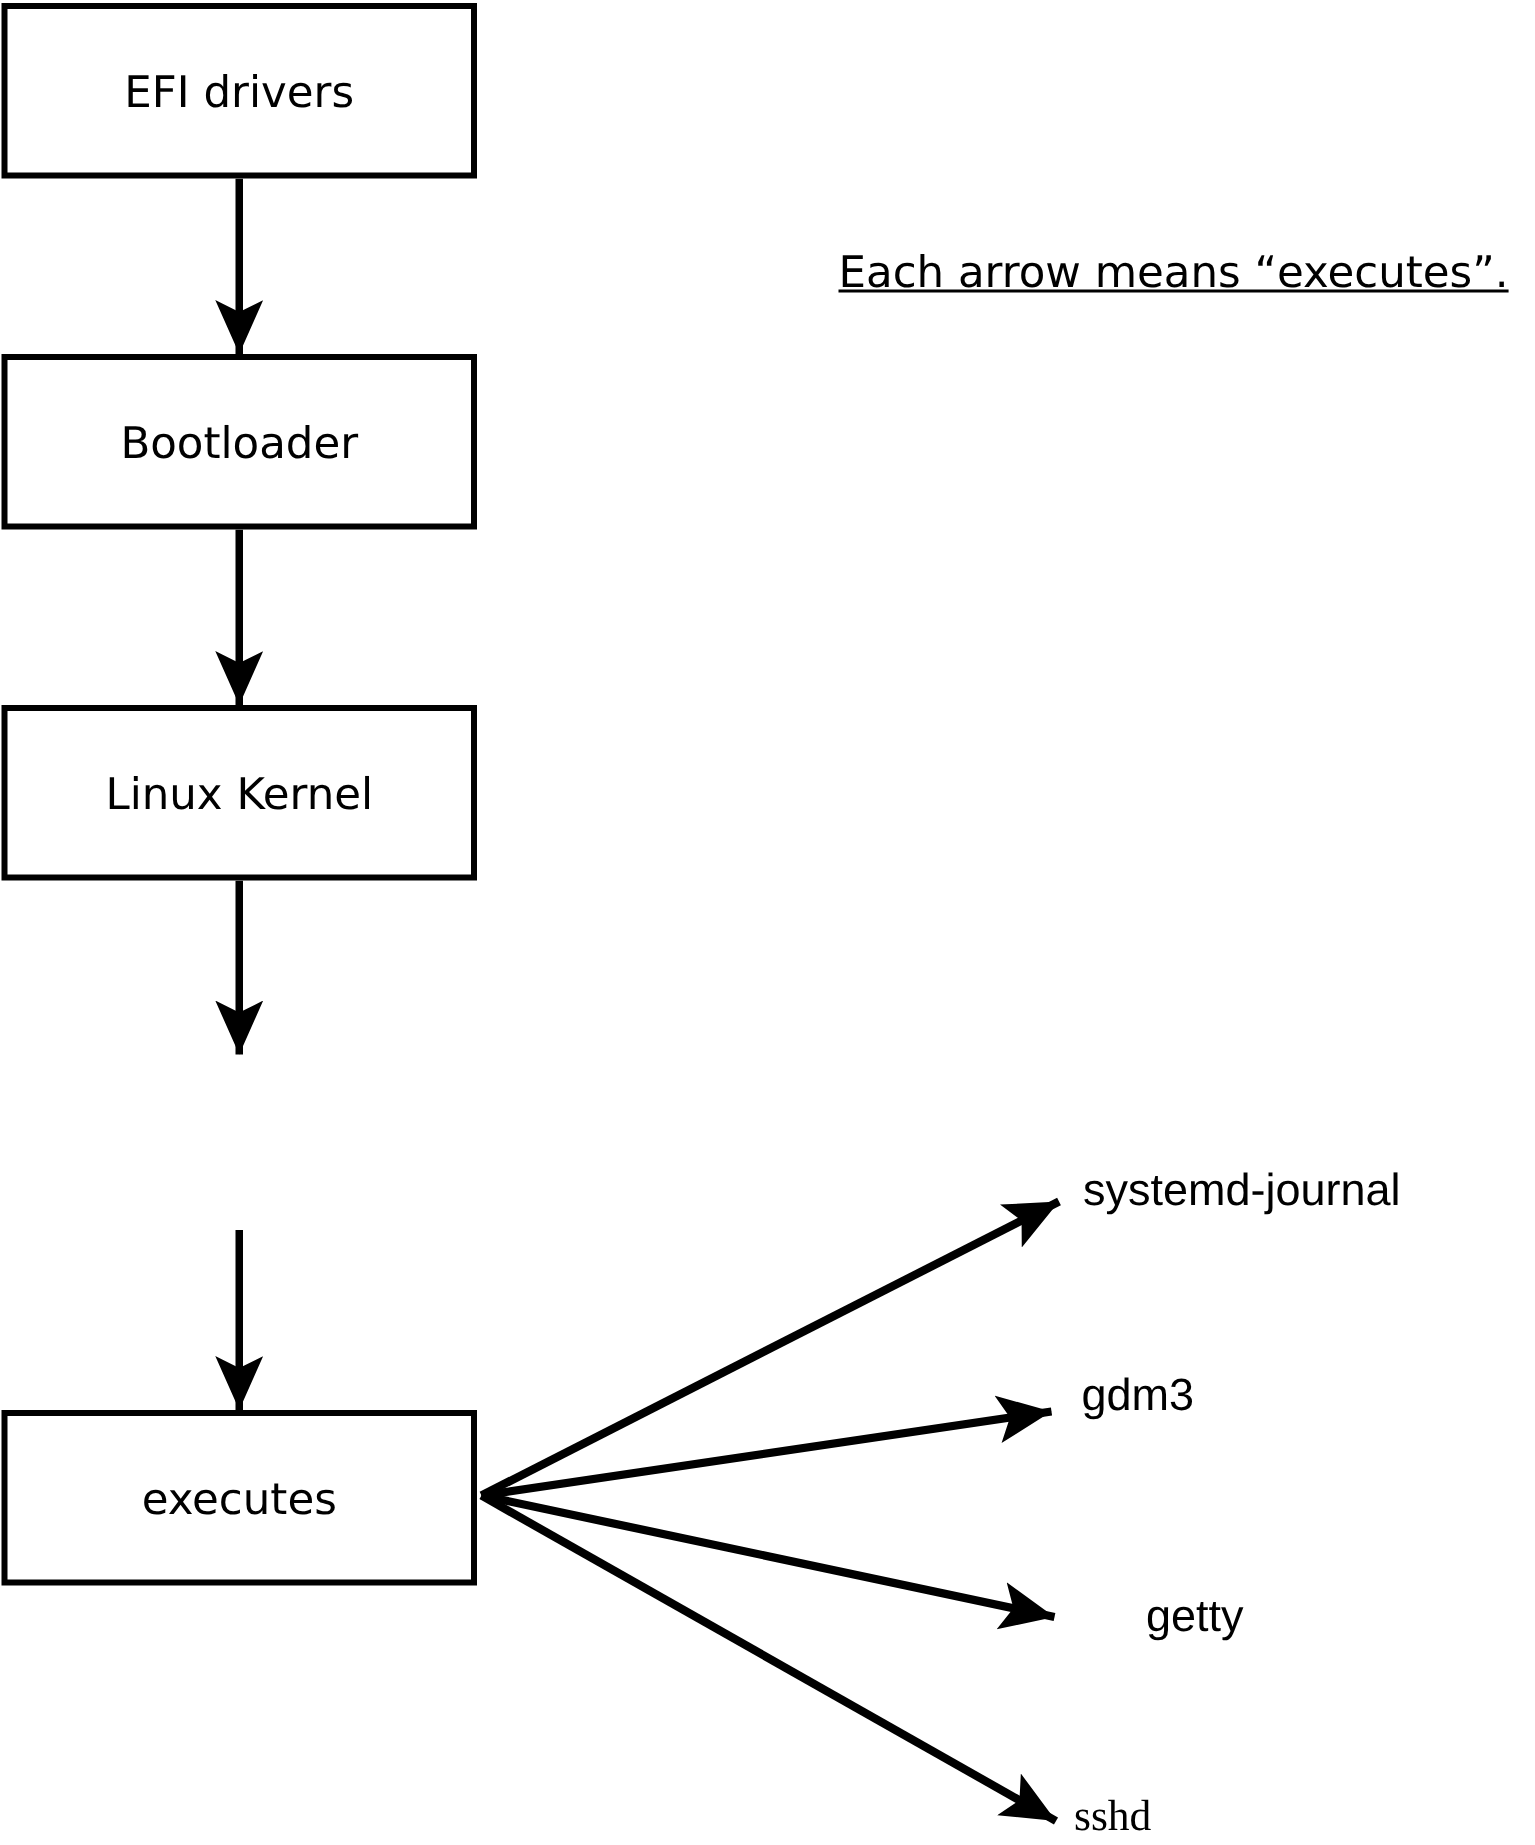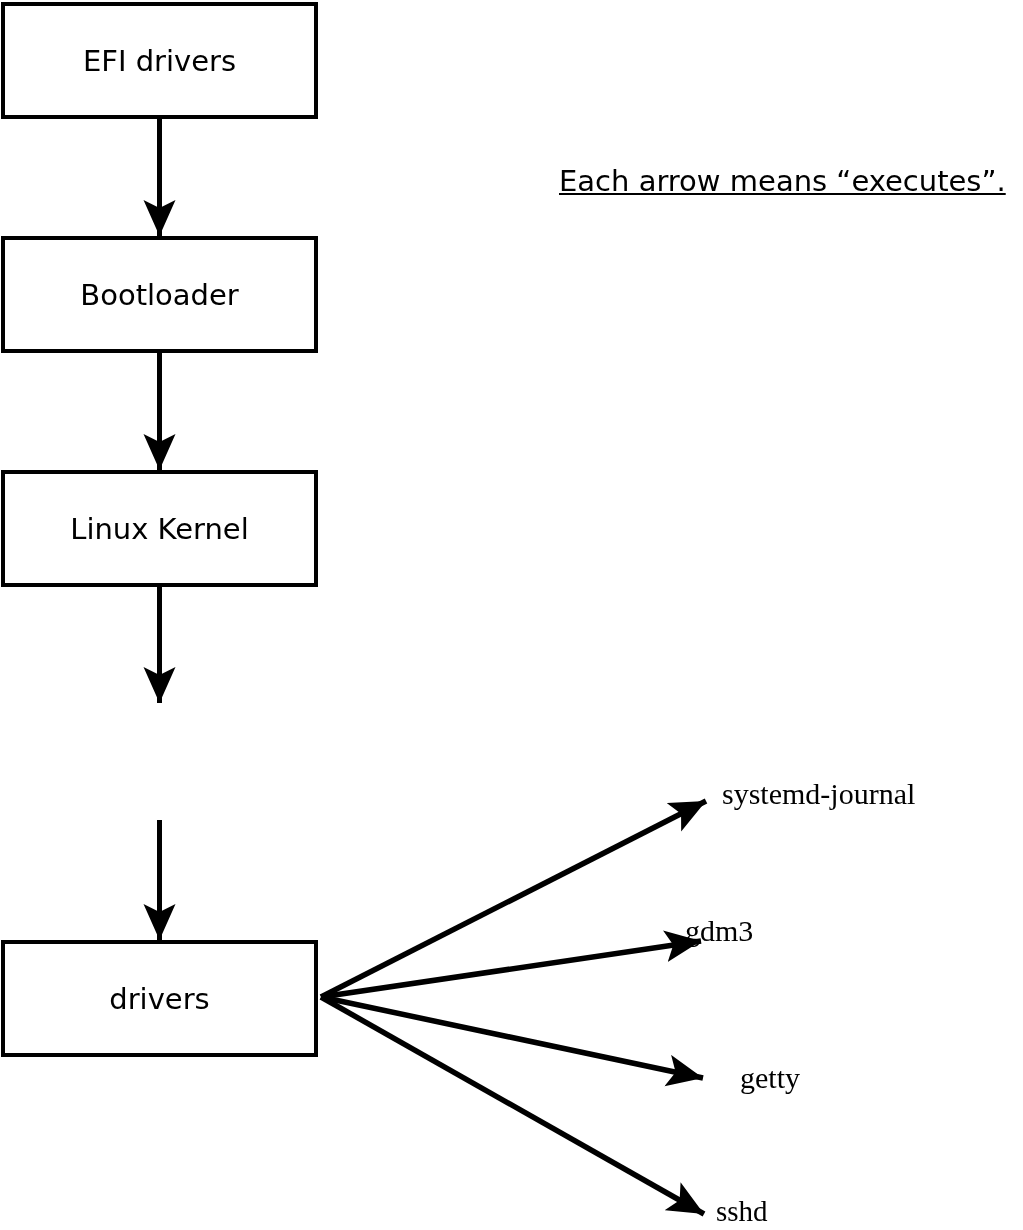--- a/index.html
+++ b/index.html
@@ -45,21 +45,21 @@
     font-size: 29px;
     line-height: 36px;
     white-space: nowrap;
     text-decoration: underline;
   }
   .leaf-label {
     position: absolute;
     white-space: nowrap;
   }
   .leaf-mono {
-    font-family: Liberation Serif, serif;
+    font-family: Liberation Sans, sans-serif;
     font-size: 30px;
     line-height: 34px;
   }
   .leaf-sans {
     font-family: Liberation Serif, serif;
     font-size: 29px;
     line-height: 34px;
   }
 </style>
 </head>
@@ -88,23 +88,23 @@
   <div class="node-box" style="top:2px">
     <span>EFI drivers</span>
   </div>
   <div class="node-box" style="top:236px">
     <span>Bootloader</span>
   </div>
   <div class="node-box" style="top:470px">
     <span>Linux Kernel</span>
   </div>
   <div class="node-box" style="top:940px">
-    <span>drivers</span>
+    <span>executes</span>
   </div>
 
   <div class="note">Each arrow means “executes”.</div>
 
   <div class="leaf-label leaf-mono" style="left:722px; top:777px">systemd-journal</div>
-  <div class="leaf-label leaf-mono" style="left:685px; top:914px">gdm3</div>
-  <div class="leaf-label leaf-mono" style="left:740px; top:1061px">getty</div>
+  <div class="leaf-label leaf-mono" style="left:721px; top:914px">gdm3</div>
+  <div class="leaf-label leaf-mono" style="left:764px; top:1061px">getty</div>
   <div class="leaf-label leaf-sans" style="left:716px; top:1194px">sshd</div>
 
 </div>
 
 </body></html>

